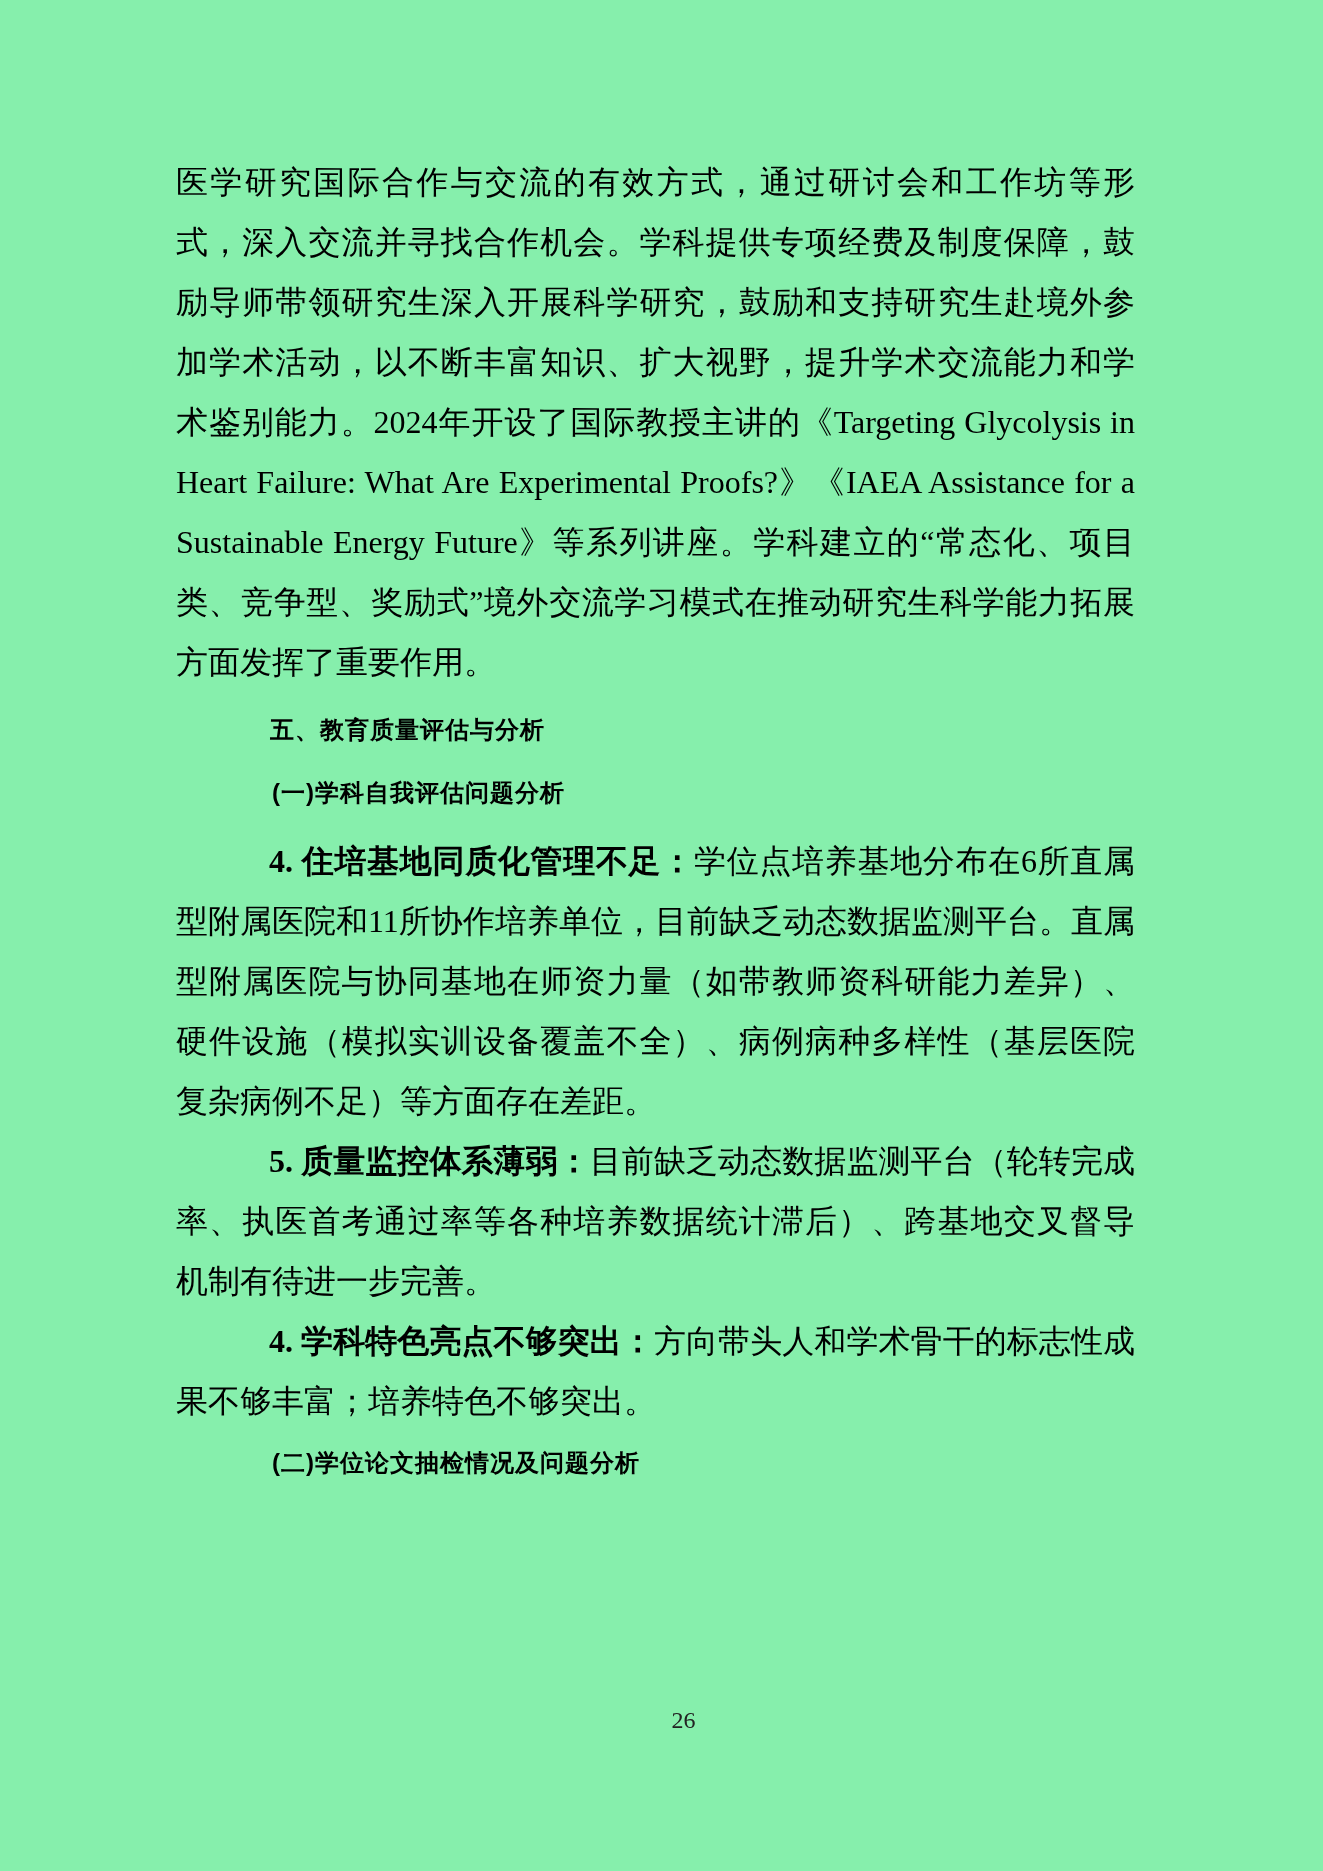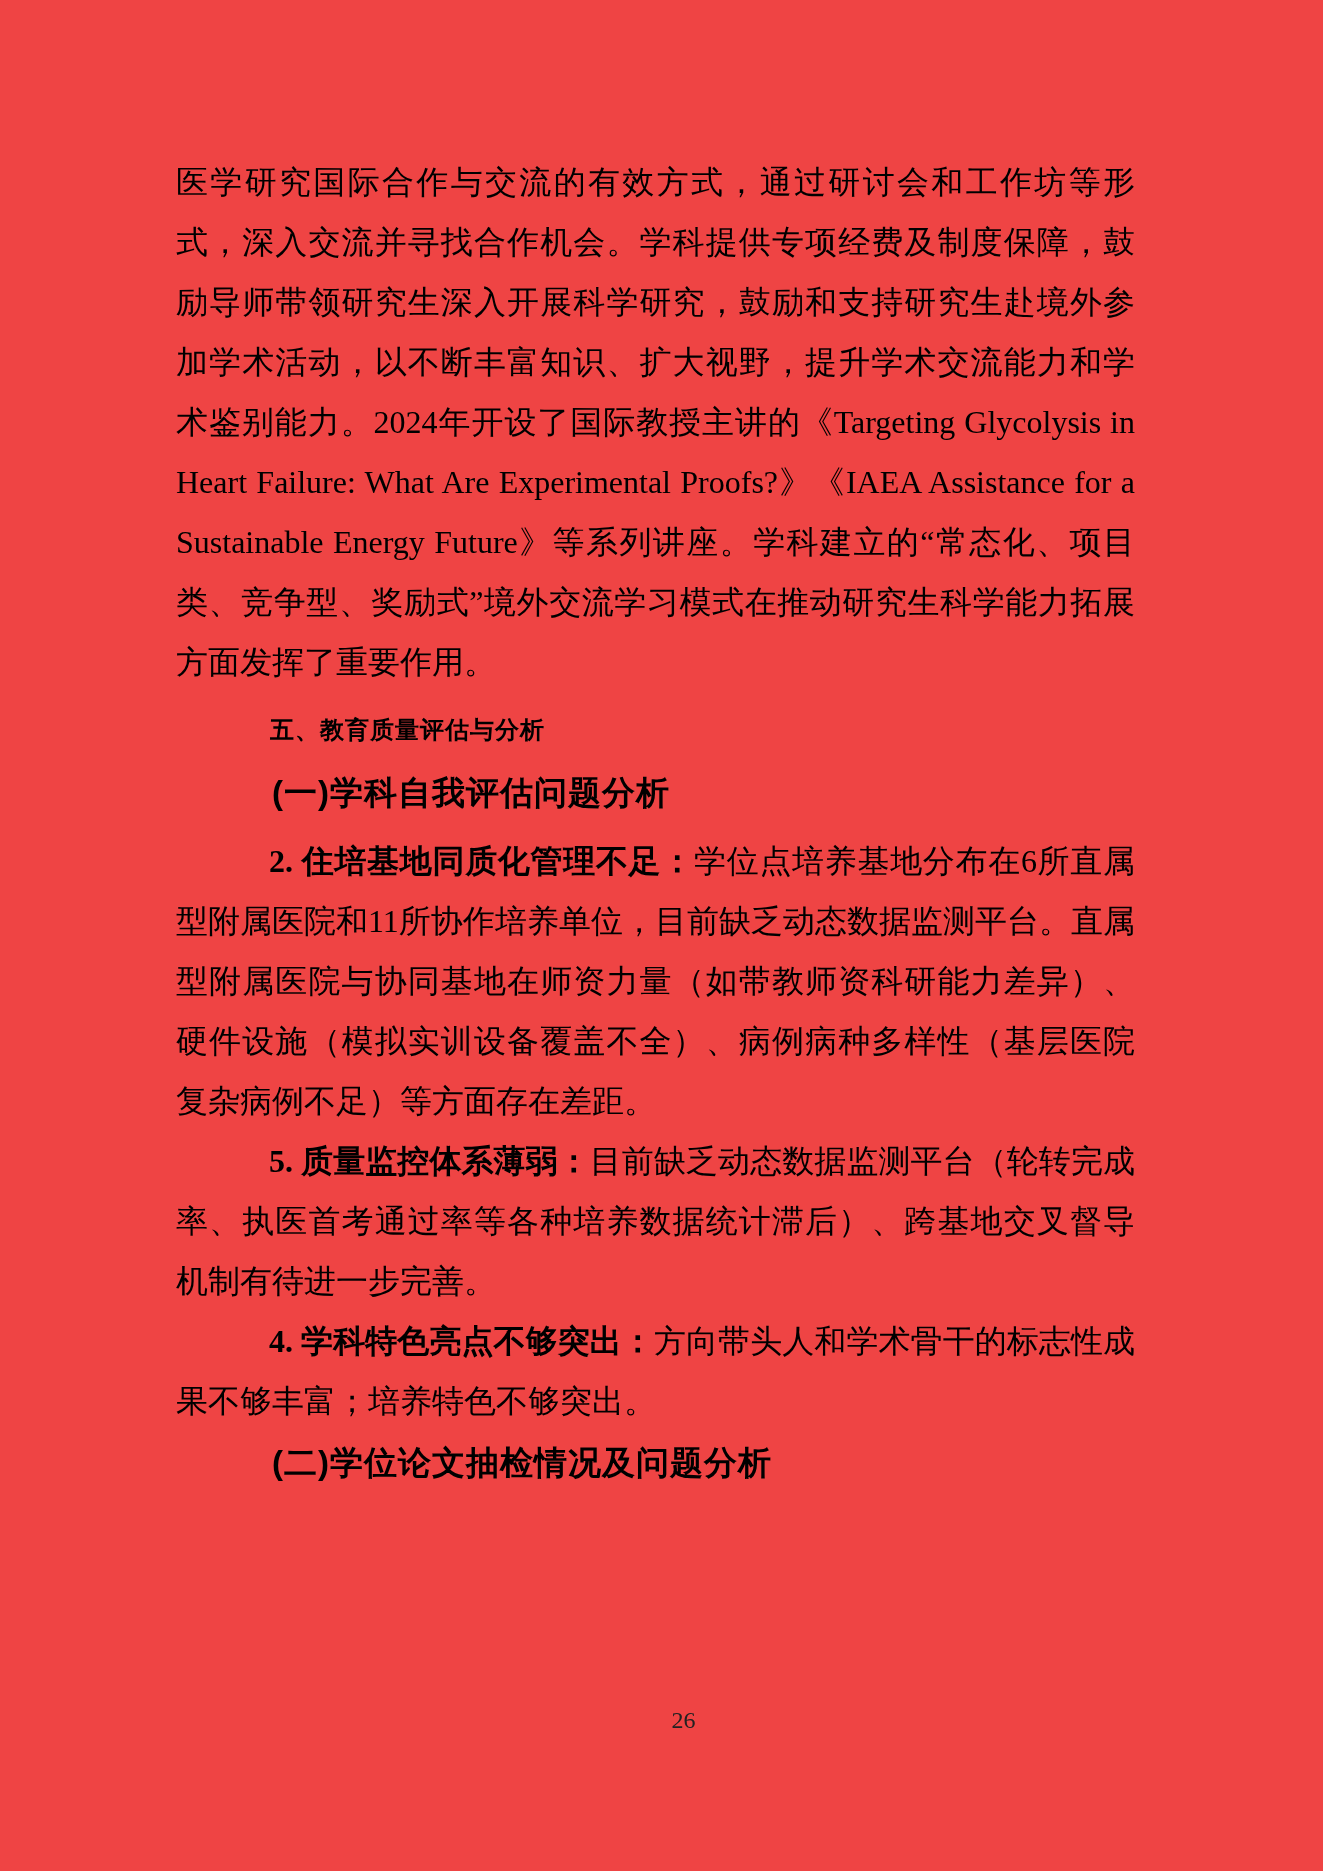--- a/index.html
+++ b/index.html
@@ -1,20 +1,20 @@
 <!DOCTYPE html>
 <html><head>
 <meta charset="utf-8">
 <style>
   html, body { margin: 0; padding: 0; background: #ffffff; }
   .page {
     position: relative;
     width: 1323px;
     height: 1871px;
-    background: #ef4444;
+    background: #86efac;
     color: #000000;
     overflow: hidden;
   }
   .doc-body {
     position: absolute;
     left: 176px;
     top: 152px;
     width: 959px;
     font-family: "Liberation Serif", "DejaVu Serif", serif;
     font-size: 32px;
@@ -31,21 +31,21 @@
     font-size: 24px;
     font-weight: bold;
     line-height: 60px;
     text-align: left;
     letter-spacing: 1px;
   }
   .doc-h2 {
     margin: 2px 0 8px 0;
     padding-left: 96px;
     font-family: "Liberation Sans", "DejaVu Sans", sans-serif;
-    font-size: 33px;
+    font-size: 24px;
     font-weight: bold;
     line-height: 60px;
     text-align: left;
     letter-spacing: 1px;
   }
   .bold-run { font-weight: bold; }
   .page-number {
     position: absolute;
     top: 1703px;
     left: 0;
@@ -60,19 +60,19 @@
   }
 </style>
 </head>
 <body>
 
 <div class="page">
   <div class="doc-body">
       <p><span class="normal-run">医学研究国际合作与交流的有效方式，通过研讨会和工作坊等形式，深入交流并寻找合作机会。学科提供专项经费及制度保障，鼓励导师带领研究生深入开展科学研究，鼓励和支持研究生赴境外参加学术活动，以不断丰富知识、扩大视野，提升学术交流能力和学术鉴别能力。2024年开设了国际教授主讲的《Targeting Glycolysis in Heart Failure: What Are Experimental Proofs?》《IAEA Assistance for a Sustainable Energy Future》等系列讲座。学科建立的“常态化、项目类、竞争型、奖励式”境外交流学习模式在推动研究生科学能力拓展方面发挥了重要作用。</span></p>
       <div class="doc-h1">五、教育质量评估与分析</div>
       <div class="doc-h2">(一)学科自我评估问题分析</div>
-      <p class="indent"><span class="bold-run">2. 住培基地同质化管理不足：</span><span class="normal-run">学位点培养基地分布在6所直属型附属医院和11所协作培养单位，目前缺乏动态数据监测平台。直属型附属医院与协同基地在师资力量（如带教师资科研能力差异）、硬件设施（模拟实训设备覆盖不全）、病例病种多样性（基层医院复杂病例不足）等方面存在差距。</span></p>
+      <p class="indent"><span class="bold-run">4. 住培基地同质化管理不足：</span><span class="normal-run">学位点培养基地分布在6所直属型附属医院和11所协作培养单位，目前缺乏动态数据监测平台。直属型附属医院与协同基地在师资力量（如带教师资科研能力差异）、硬件设施（模拟实训设备覆盖不全）、病例病种多样性（基层医院复杂病例不足）等方面存在差距。</span></p>
       <p class="indent"><span class="bold-run">5. 质量监控体系薄弱：</span><span class="normal-run">目前缺乏动态数据监测平台（轮转完成率、执医首考通过率等各种培养数据统计滞后）、跨基地交叉督导机制有待进一步完善。</span></p>
       <p class="indent"><span class="bold-run">4. 学科特色亮点不够突出：</span><span class="normal-run">方向带头人和学术骨干的标志性成果不够丰富；培养特色不够突出。</span></p>
       <div class="doc-h2">(二)学位论文抽检情况及问题分析</div>
     </div>
   <div class="page-number">26</div>
 </div>
 
 </body></html>

